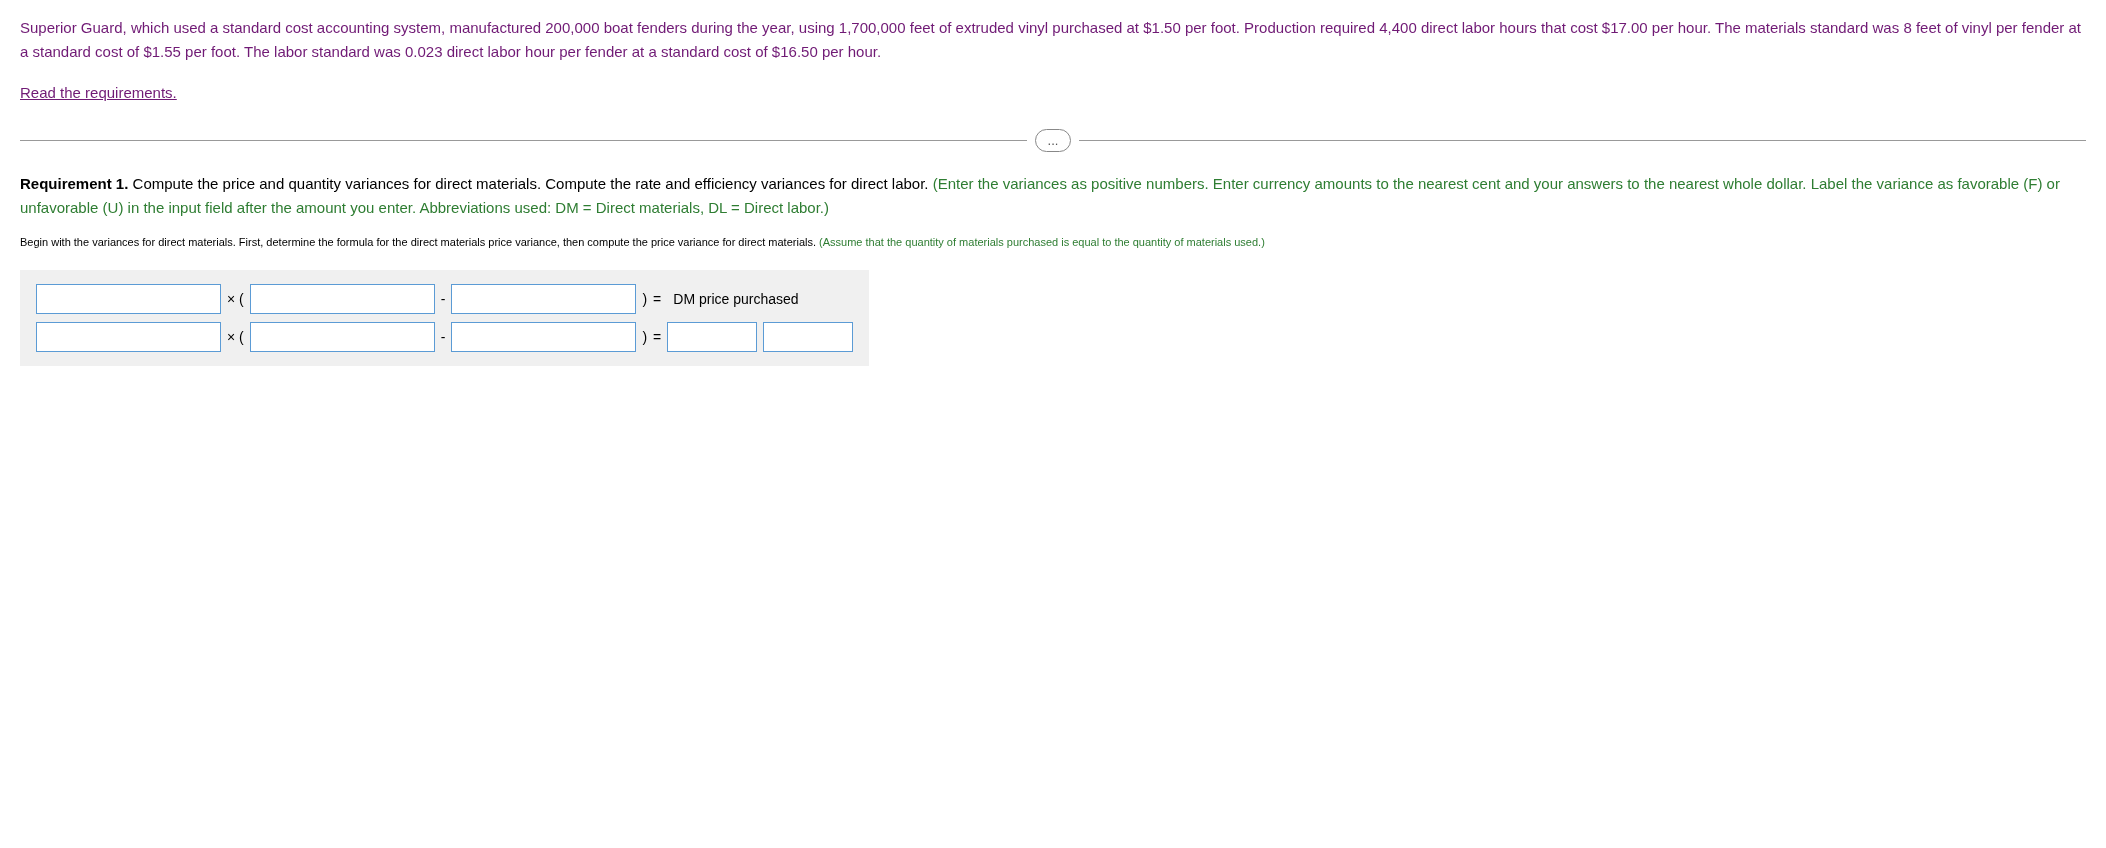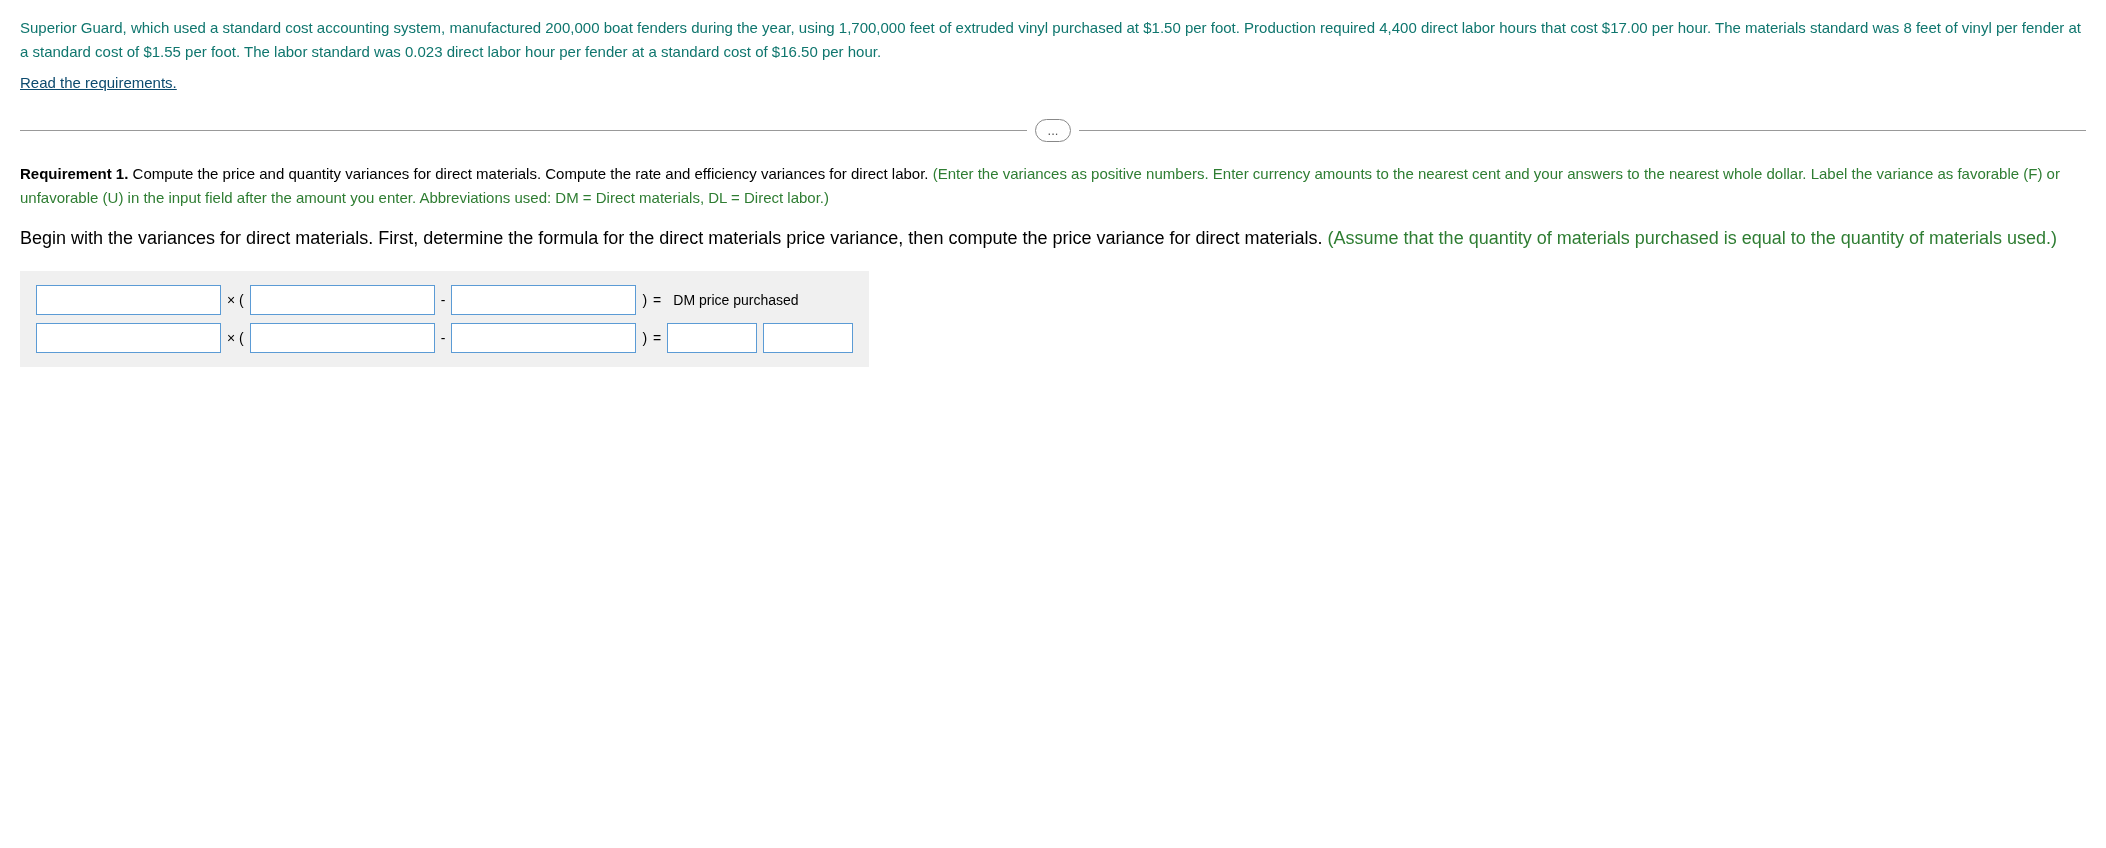--- a/index.html
+++ b/index.html
@@ -13,26 +13,26 @@
       font-size: 15px;
       background: #ffffff;
       color: #000000;
       padding: 16px 20px;
       max-width: 2106px;
     }
 
     .intro-text {
       font-size: 15px;
       line-height: 1.6;
-      margin-bottom: 10px;
-      color: #0f766e;
+      margin-bottom: 20px;
+      color: #701a75;
     }
 
     .read-requirements-link {
-      color: #0c4a6e;
+      color: #701a75;
       cursor: pointer;
       font-size: 15px;
     }
 
     .divider-section {
       display: flex;
       align-items: center;
       margin: 28px 0 20px 0;
     }
 
@@ -64,21 +64,21 @@
 
     .requirement-header strong {
       font-weight: bold;
     }
 
     .green-text {
       color: #2e7d32;
     }
 
     .begin-text {
-      font-size: 18px;
+      font-size: 11px;
       line-height: 1.6;
       margin-bottom: 18px;
       color: #000;
     }
 
     .formula-section {
       background: #f0f0f0;
       padding: 14px 16px;
       display: inline-block;
       min-width: 820px;

